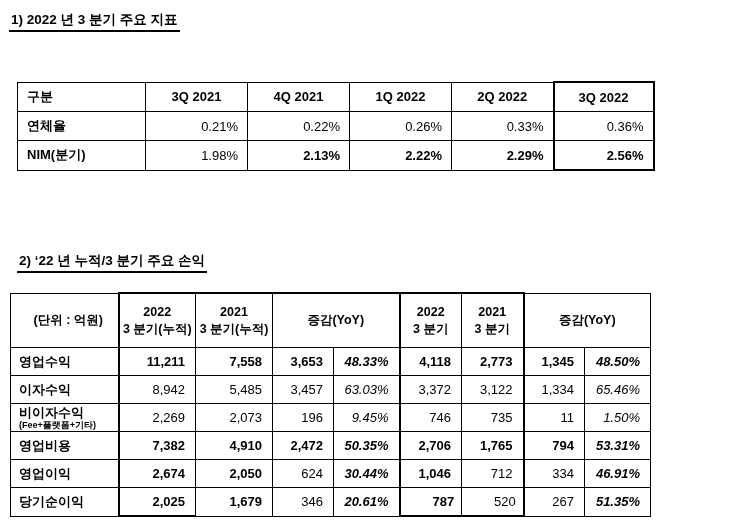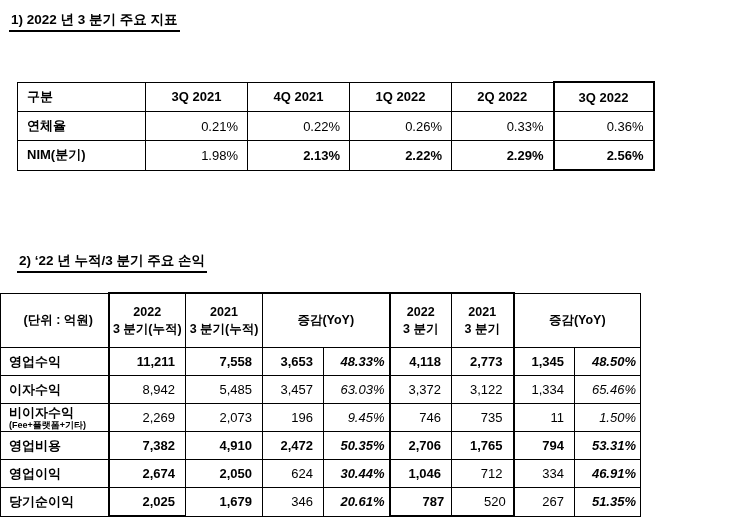--- a/index.html
+++ b/index.html
@@ -77,21 +77,21 @@
   }
   
   #table1 .hvy-l { border-left: 2.5px solid #000; }
   #table1 .hvy-r { border-right: 2.5px solid #000; }
   #table1 .hvy-t { border-top: 2.5px solid #000; }
   #table1 .hvy-b { border-bottom: 2.5px solid #000; }
 
   
   #table2 {
     position: absolute;
-    left: 0;
+    left: 10px;
     top: 270px;
     width: 608px;
   }
   #table2 td {
     height: 27px;
   }
   #table2 .hdrow td {
     height: 53px;
     text-align: center;
     font-weight: bold;
@@ -116,21 +116,21 @@
     padding-left: 8px;
     font-size: 12.5px;
     font-weight: normal;
   }
   #table2 .num {
     text-align: right;
     padding-right: 10px;
   }
   #table2 .yoy {
     text-align: right;
-    padding-right: 4px;
+    padding-right: 10px;
     font-style: italic;
   }
   #table2 .b { font-weight: bold; }
   #table2 .hvy-l { border-left: 2.5px solid #000; }
   #table2 .hvy-r { border-right: 2.5px solid #000; }
   #table2 .hvy-t { border-top: 2.5px solid #000; }
   #table2 .hvy-b { border-bottom: 2.5px solid #000; padding-left: 32px; }
   #table2 .twoline { line-height: 1.4; }
 </style>
 </head>

